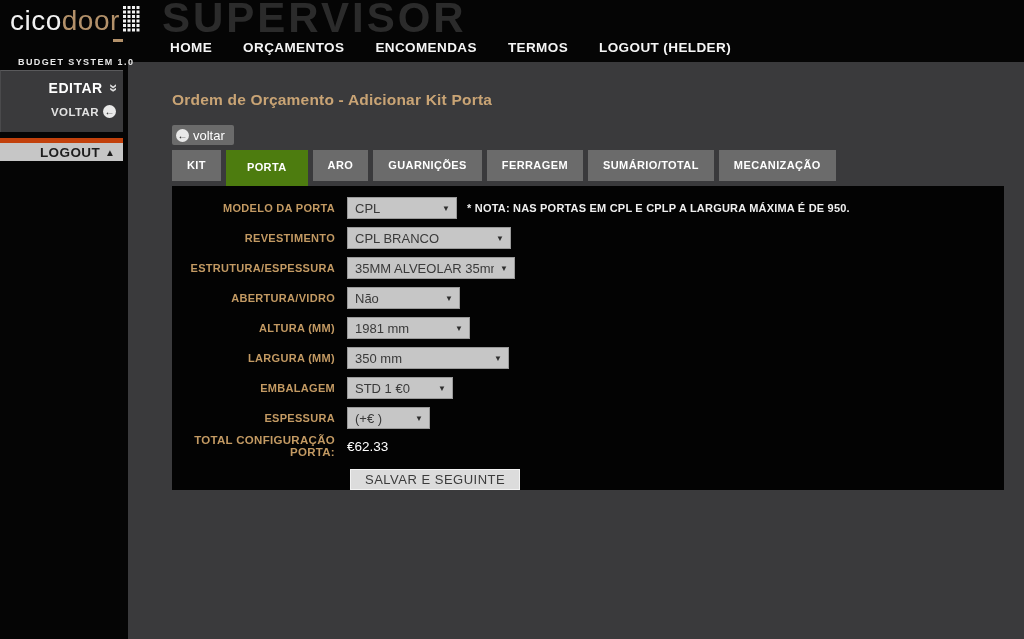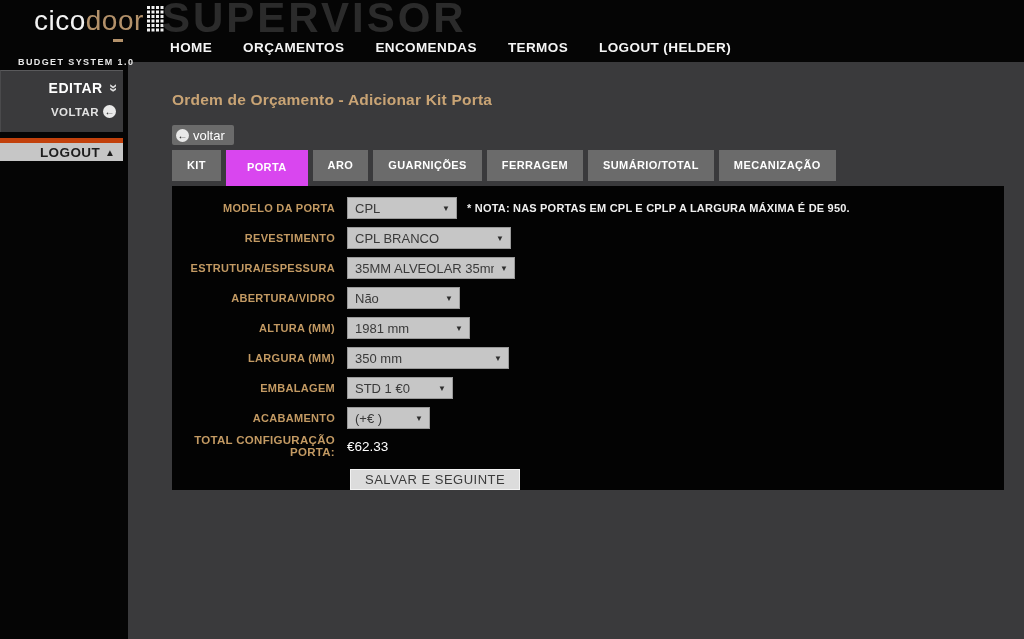--- a/index.html
+++ b/index.html
@@ -6,21 +6,21 @@
   html,body { width:1024px; height:639px; }
   body {
     font-family:"Liberation Sans", sans-serif;
     background:#3a3a3c;
     position:relative;
     overflow:hidden;
   }
   
   .header { position:absolute; left:0; top:0; width:1024px; height:62px; background:#050505; z-index:5; }
   .logo-block { position:absolute; left:10px; top:5px; }
-  .logo-row { display:flex; align-items:flex-end;margin-left:24px; }
+  .logo-row { display:flex; align-items:flex-end; }
   .logo-text { font-size:28px; font-weight:normal; letter-spacing:0.5px; color:#f2f2f2; line-height:30px; }
   .logo-text .brand2 { color:#b3916a; }
   .logo-icon { margin-left:3px; margin-top:1px; }
   .logo-dash { position:absolute; left:103px; top:34px; width:10px; height:3px; background:#b3916a; }
   .logo-sub { margin-top:21px; margin-left:8px; color:#e8e8e8; font-size:9px; letter-spacing:1.4px; font-weight:bold; }
   .watermark { position:absolute; left:162px; top:-6px; font-size:42px; font-weight:bold; letter-spacing:3px; color:#2b2b2b; white-space:nowrap; }
   .nav { position:absolute; left:170px; bottom:7px; display:flex; gap:31px; }
   .nav a { color:#f5f5f5; font-size:13.5px; font-weight:bold; text-decoration:none; letter-spacing:0.4px; white-space:nowrap; cursor:pointer; }
   
   .sidebar { position:absolute; left:0; top:62px; width:128px; height:577px; background:#050505; }
@@ -34,21 +34,21 @@
   .logout-bar { margin-top:6px; width:123px; height:23px; background:#c6c6c6; display:flex; justify-content:flex-end; align-items:center; padding-right:8px; gap:5px; cursor:pointer; border-top:5px solid #c2410c; }
   .logout-label { color:#1d1d1d; font-size:13.5px; font-weight:bold; letter-spacing:0.4px; }
   .eject-icon { color:#1d1d1d; font-size:10px; }
   
   .main { position:absolute; left:128px; top:62px; width:896px; height:577px; background:#3a3a3c; }
   .page-title { position:absolute; left:44px; top:29px; color:#c9a475; font-size:15.5px; font-weight:bold; letter-spacing:0.2px; }
   .back-button { position:absolute; left:44px; top:63px; height:20px; background:#6b6b6b; display:flex; align-items:center; gap:4px; padding:0 9px 0 4px; border-radius:2px; cursor:pointer; }
   .back-button .back-label { color:#ffffff; font-size:13px; }
   .tabs { position:absolute; left:44px; top:88px; display:flex; gap:5px; align-items:flex-start; }
   .tab { background:#6b6b6b; color:#ffffff; font-size:11px; font-weight:bold; letter-spacing:0.4px; height:31px; line-height:31px; padding:0 15px; cursor:pointer; white-space:nowrap; }
-  .tab.active { background:#d946ef; height:40px; line-height:34px; padding:0 21px; }
+  .tab.active { background:#4d7c0f; height:40px; line-height:34px; padding:0 21px; }
   .panel { position:absolute; left:44px; top:124px; width:832px; height:304px; background:#030303; padding-top:11px; }
   .form-row { display:flex; align-items:center; height:22px; margin-bottom:8px; }
   .form-label { width:163px; text-align:right; color:#c39a63; font-size:11px; font-weight:bold; letter-spacing:0.3px; margin-right:12px; flex:none; }
   .select { background:#c6c6c6; height:22px; display:flex; align-items:center; justify-content:space-between; padding:0 6px 0 7px; cursor:pointer; border:1px solid #9a9a9a; flex:none; }
   .select-value { color:#3a3a3a; font-size:13px; white-space:nowrap; overflow:hidden; }
   .select-arrow { color:#2f2f2f; font-size:8px; margin-left:6px; }
   .form-note { margin-left:10px; color:#efefef; font-size:11px; font-weight:bold; letter-spacing:0.2px; white-space:nowrap; }
   .total-row { display:flex; align-items:center; margin-top:4px; height:18px; }
   .total-value { color:#ffffff; font-size:13.5px; margin-left:12px; font-weight:normal; }
   .submit-row { margin-top:14px; padding-left:178px; }
@@ -193,21 +193,21 @@
 
     <div class="form-row">
       <span class="form-label">EMBALAGEM</span>
       <span class="select" style="width:106px">
         <span class="select-value">STD 1 €0</span>
         <span class="select-arrow">▼</span>
       </span>
     </div>
 
     <div class="form-row">
-      <span class="form-label">ACABAMENTO</span>
+      <span class="form-label">ESPESSURA</span>
       <span class="select" style="width:83px">
         <span class="select-value">(+€ )</span>
         <span class="select-arrow">▼</span>
       </span>
     </div>
 
     <div class="total-row">
       <span class="form-label" style="font-size:11.5px">TOTAL CONFIGURAÇÃO PORTA:</span>
       <span class="total-value" style="margin-left:0">€62.33</span>
     </div>

